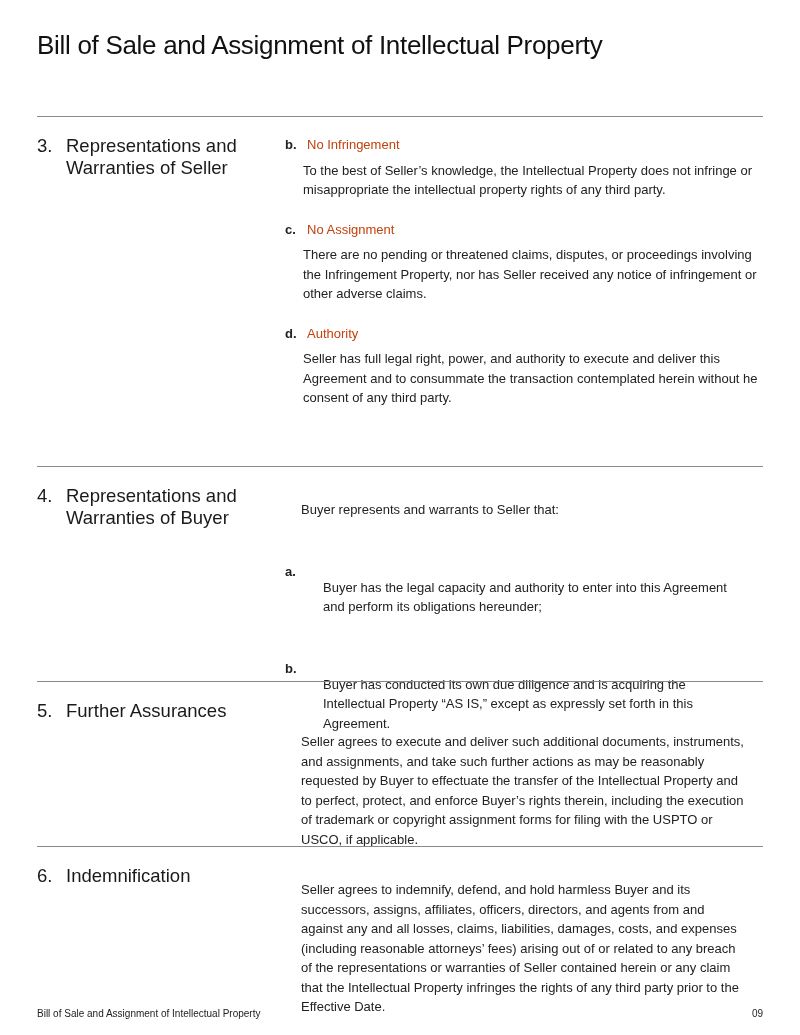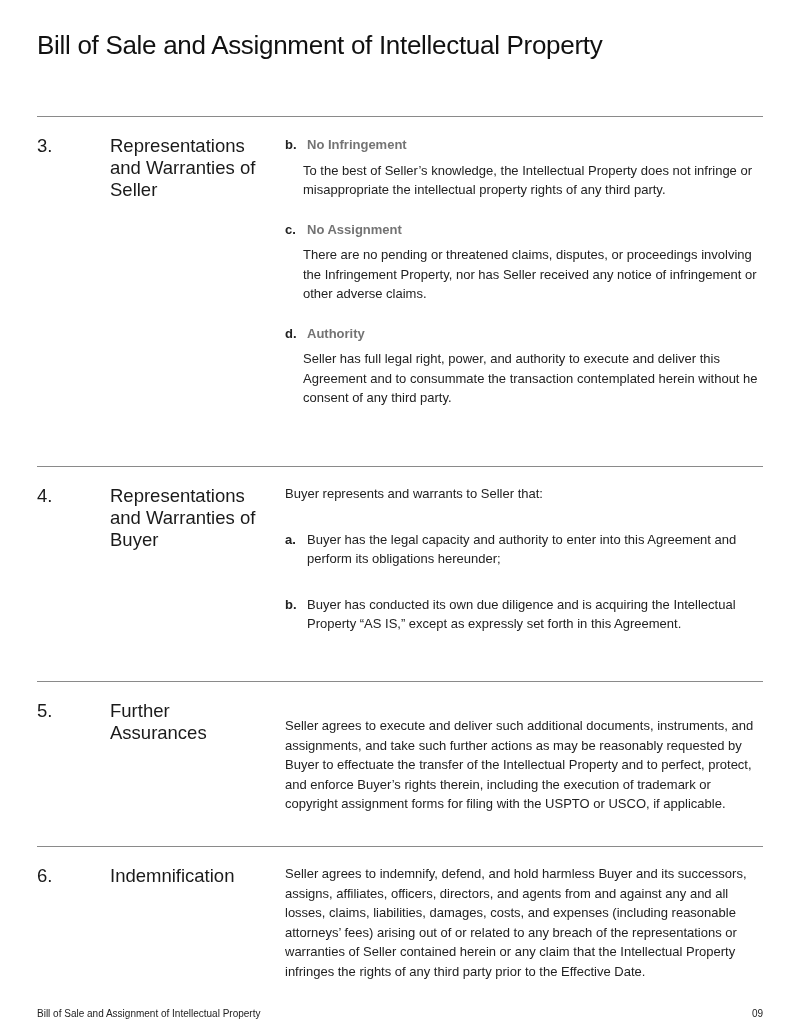--- a/index.html
+++ b/index.html
@@ -14,32 +14,32 @@
     }
     .section {
       position: absolute; left: 37px; width: 726px;
       border-top: 1.5px solid #8a8a8a;
     }
     .sec-head {
       position: absolute; left: 0; top: 18px; width: 230px;
       display: flex; font-size: 18.5px; line-height: 22px; color: #1a1a1a;
     }
     .sec-num { width: 29px; flex: none; }
-    .sec-title { flex: 1; margin-left: 44px; }
+    .sec-title { flex: 1; }
     .sec-body {
       position: absolute; left: 248px; top: 16px; width: 480px;
       font-size: 13px; line-height: 19.5px; color: #222;
     }
     .item { display: flex; }
     .item-letter { width: 22px; flex: none; font-weight: 600; }
-    .item-head { font-weight: 700; color: #737373; }
+    .item-head { font-weight: 400; color: #c2410c; }
     .item-text { margin: 6px 0 0 18px; }
     .gap-lg { height: 26px; }
     .gap-md { height: 20px; }
-    p { margin: 0; }
+    p { margin: 16px; }
     .footer {
       position: absolute; left: 37px; right: 37px; top: 1008px;
       font-size: 10px; color: #222; display: flex; justify-content: space-between;
     }
   </style>
 </head>
 <body>
 
 <h1 class="title">Bill of Sale and Assignment of Intellectual Property</h1>
 

